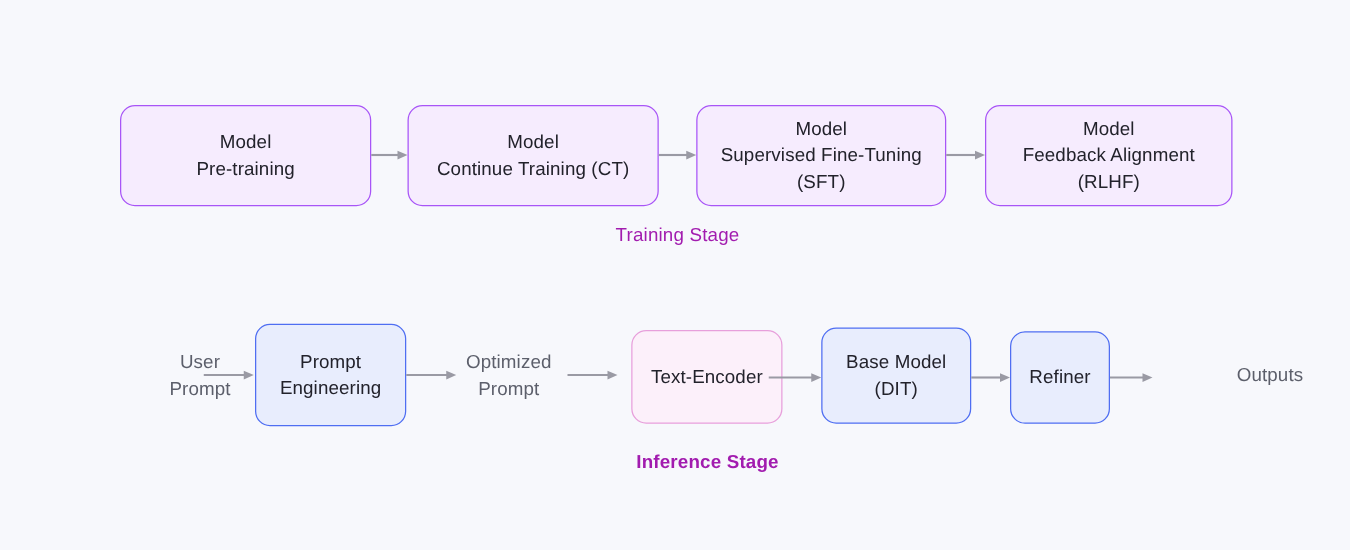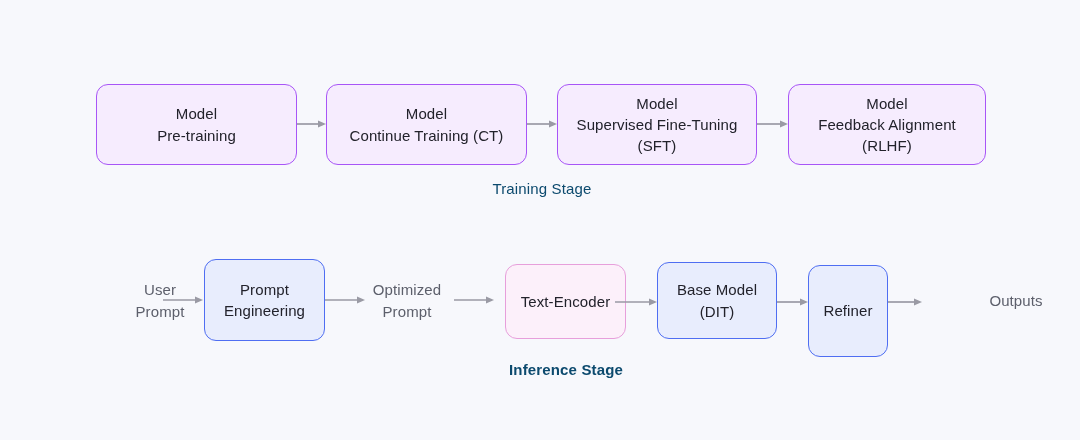--- a/index.html
+++ b/index.html
@@ -69,21 +69,21 @@
     color: #5c5f6b;
     letter-spacing: 0.1px;
     white-space: pre-line;
   }
 
   
   .stage-caption {
     position: absolute;
     text-align: center;
     font-size: 15px;
-    color: #0c4a6e;
+    color: #a21caf;
     letter-spacing: 0.15px;
   }
 
   
   .arrow {
     position: absolute;
     pointer-events: none;
   }
   .arrow svg {
     display: block;
@@ -192,21 +192,21 @@
     <span class="line">(DIT)</span>
   </div>
 
   <div class="arrow" style="left:777px; top:292px; width:31px; height:20px;">
     <svg width="31" height="20" viewBox="0 0 31 20">
       <line x1="0" y1="10" x2="24" y2="10" stroke="#9a9aa4" stroke-width="1.7"></line>
       <path d="M31 10 L23 6.5 L23 13.5 Z" fill="#9a9aa4"></path>
     </svg>
   </div>
 
-  <div class="node blue" style="left:808px; top:265px; width:80px; height:92px;">
+  <div class="node blue" style="left:808px; top:265px; width:80px; height:74px;">
     <span class="line">Refiner</span>
   </div>
 
   <div class="arrow" style="left:888px; top:292px; width:34px; height:20px;">
     <svg width="34" height="20" viewBox="0 0 34 20">
       <line x1="0" y1="10" x2="27" y2="10" stroke="#9a9aa4" stroke-width="1.7"></line>
       <path d="M34 10 L26 6.5 L26 13.5 Z" fill="#9a9aa4"></path>
     </svg>
   </div>
 

